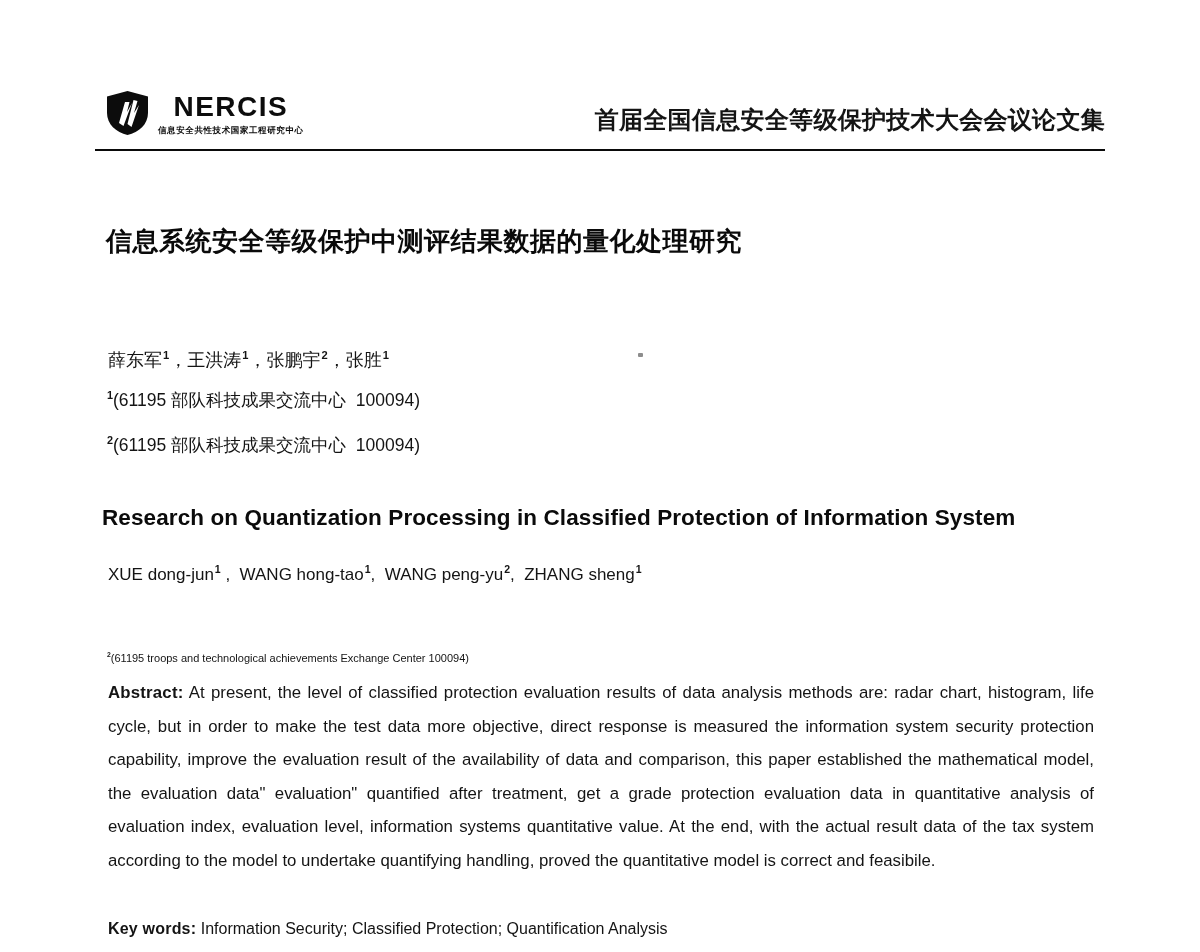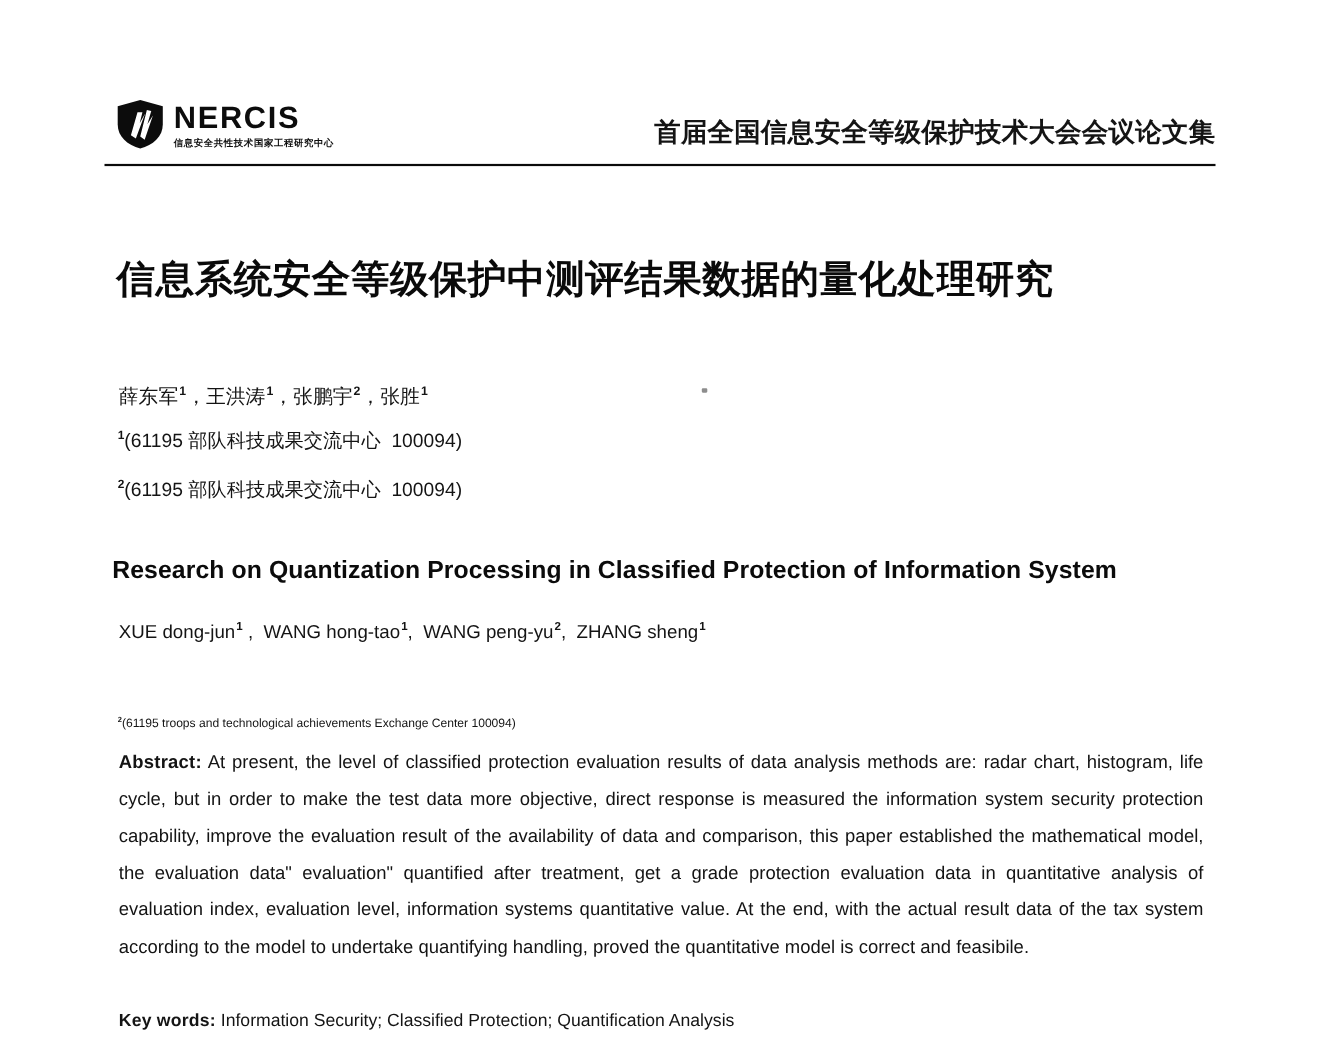--- a/index.html
+++ b/index.html
@@ -8,26 +8,26 @@
     width:1200px;height:952px;
     background:#ffffff;
     color:#111;
     font-family:"Liberation Sans","DejaVu Sans",sans-serif;
     overflow:hidden;
   }
   
   .logo{position:absolute;left:106px;top:90px;display:flex;align-items:flex-start;gap:9px;}
   .shield{width:43px;height:46px;display:block;}
   .logo-text{display:flex;flex-direction:column;}
-  .logo-acronym{font-size:28px;font-weight:700;letter-spacing:1.5px;line-height:1;margin-top:3px;color:#0c0c0c;}
+  .logo-acronym{font-size:28px;font-weight:700;letter-spacing:1.5px;line-height:1;margin-top:3px;color:#0c0c0c;text-align:center;}
   .logo-sub{font-size:8.5px;font-weight:700;margin-top:4px;letter-spacing:0.6px;color:#0c0c0c;}
   .proceedings{position:absolute;right:95px;top:104px;font-size:24px;letter-spacing:0.3px;color:#141414;font-weight:bold;}
   .rule{position:absolute;left:95px;top:149px;width:1010px;height:2px;background:#0a0a0a;}
   
-  .title-cn{position:absolute;left:106px;top:207px;font-size:35px;font-weight:700;letter-spacing:0.5px;color:#0a0a0a;white-space:nowrap;}
+  .title-cn{position:absolute;left:106px;top:207px;font-size:26px;font-weight:700;letter-spacing:0.5px;color:#0a0a0a;white-space:nowrap;}
   .authors-cn{position:absolute;left:108px;top:330px;font-size:18px;color:#141414;}
   .affil{position:absolute;left:106px;font-size:17.5px;color:#141414;}
   .affil-cn-1{top:370px;}
   .affil-cn-2{top:415px;}
   
   .title-en{position:absolute;left:102px;top:486px;font-size:22.5px;font-weight:700;letter-spacing:0.1px;color:#0b0b0b;white-space:nowrap;}
   .authors-en{position:absolute;left:108px;top:548px;font-size:17px;color:#141414;}
   .affil-en-1{top:595px;font-size:17px;}
   .affil-en-2{top:641px;font-size:11px;}
   

